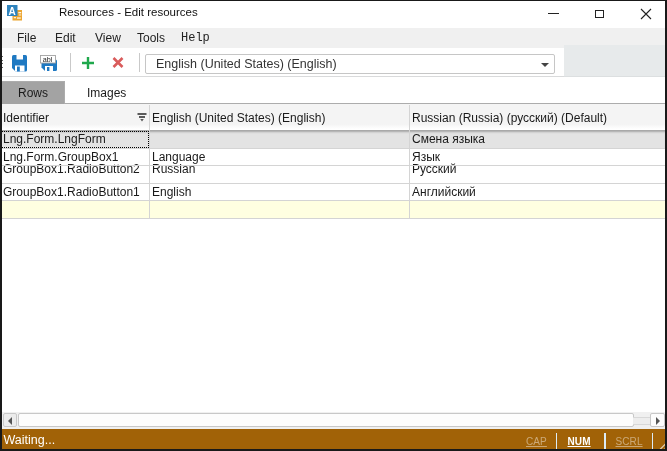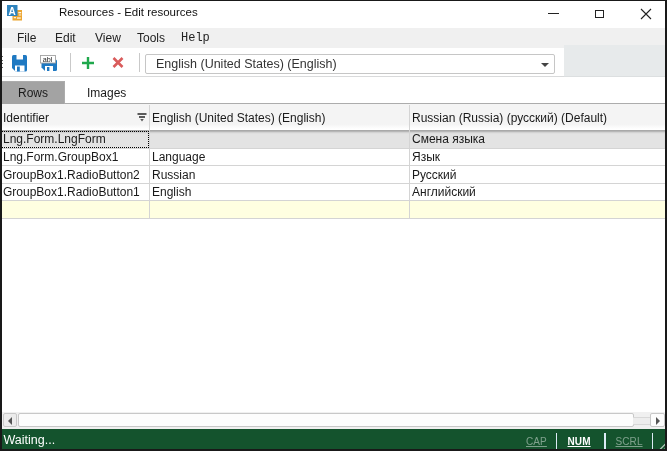--- a/index.html
+++ b/index.html
@@ -40,34 +40,34 @@
 #rows{left:1px;top:131px;width:532px;height:87px;}
 .grow{position:absolute;left:0;width:664px;}
 .grow span{position:absolute;top:2px;}
 #row0 span{top:1px;}
 .rline{position:absolute;left:0;width:664px;height:1px;background:#d4d4d4;}
 .c1{left:2px;}
 .c2{left:151px;}
 .c3{left:411px;}
 #row0{top:0;height:17px;background:#e3e3e3;box-shadow:inset 0 2px 2px -1px rgba(110,110,110,0.5);}
 #row1{top:17px;height:17.5px;}
-#row2{top:35px;height:17.5px;text-align:center;}
+#row2{top:29px;height:17.5px;text-align:center;}
 #row3{top:52px;height:17.5px;}
 #row4{top:69.5px;height:17.5px;background:#ffffe1;}
 #focus{left:0px;top:-0.5px;width:148px;height:17px;border:1px dotted #000;}
 
 #hscroll{left:1px;top:412px;width:664px;height:15px;background:#f0f0f0;}
 #sb-left{position:absolute;left:1.5px;top:0.5px;width:14px;height:14px;background:#ececec;border:1px solid #c8c8c8;border-radius:2px;}
 #sb-thumb{position:absolute;left:16.5px;top:0.5px;width:616px;height:14px;background:#fdfdfd;border:1px solid #c8c8c8;border-radius:2px;}
 #sb-track{position:absolute;left:632px;top:5px;width:17px;height:8px;background:#ededed;border-top:1px solid #d8d8d8;border-bottom:1px solid #d8d8d8;}
 #sb-right{position:absolute;left:648.5px;top:0.5px;width:15px;height:14px;background:#fdfdfd;border:1px solid #c8c8c8;border-radius:2px;}
 .tri-l{position:absolute;left:4px;top:3px;width:0;height:0;border-top:4px solid transparent;border-bottom:4px solid transparent;border-right:4px solid #555;}
 .tri-r{position:absolute;left:5px;top:3px;width:0;height:0;border-top:4px solid transparent;border-bottom:4px solid transparent;border-left:4px solid #555;}
 
-#status{left:1px;top:429px;width:664px;height:20px;background:#14532d;color:#fff;}
+#status{left:1px;top:429px;width:664px;height:20px;background:#a16207;color:#fff;}
 #status .wait{position:absolute;left:2.5px;top:3.5px;font-size:12.5px;}
 .skey{position:absolute;top:6.5px;font-size:10px;letter-spacing:0.1px;text-decoration:underline;}
 .ssep{position:absolute;top:3.5px;width:1.5px;height:16px;background:#dcebf5;}
 .dim{color:rgba(255,255,255,0.45);}
 #gap{left:1px;top:427px;width:664px;height:2px;background:#f0f0f0;}
 </style></head>
 <body>
 <div id="win">
 
   <div class="abs" id="icon">

